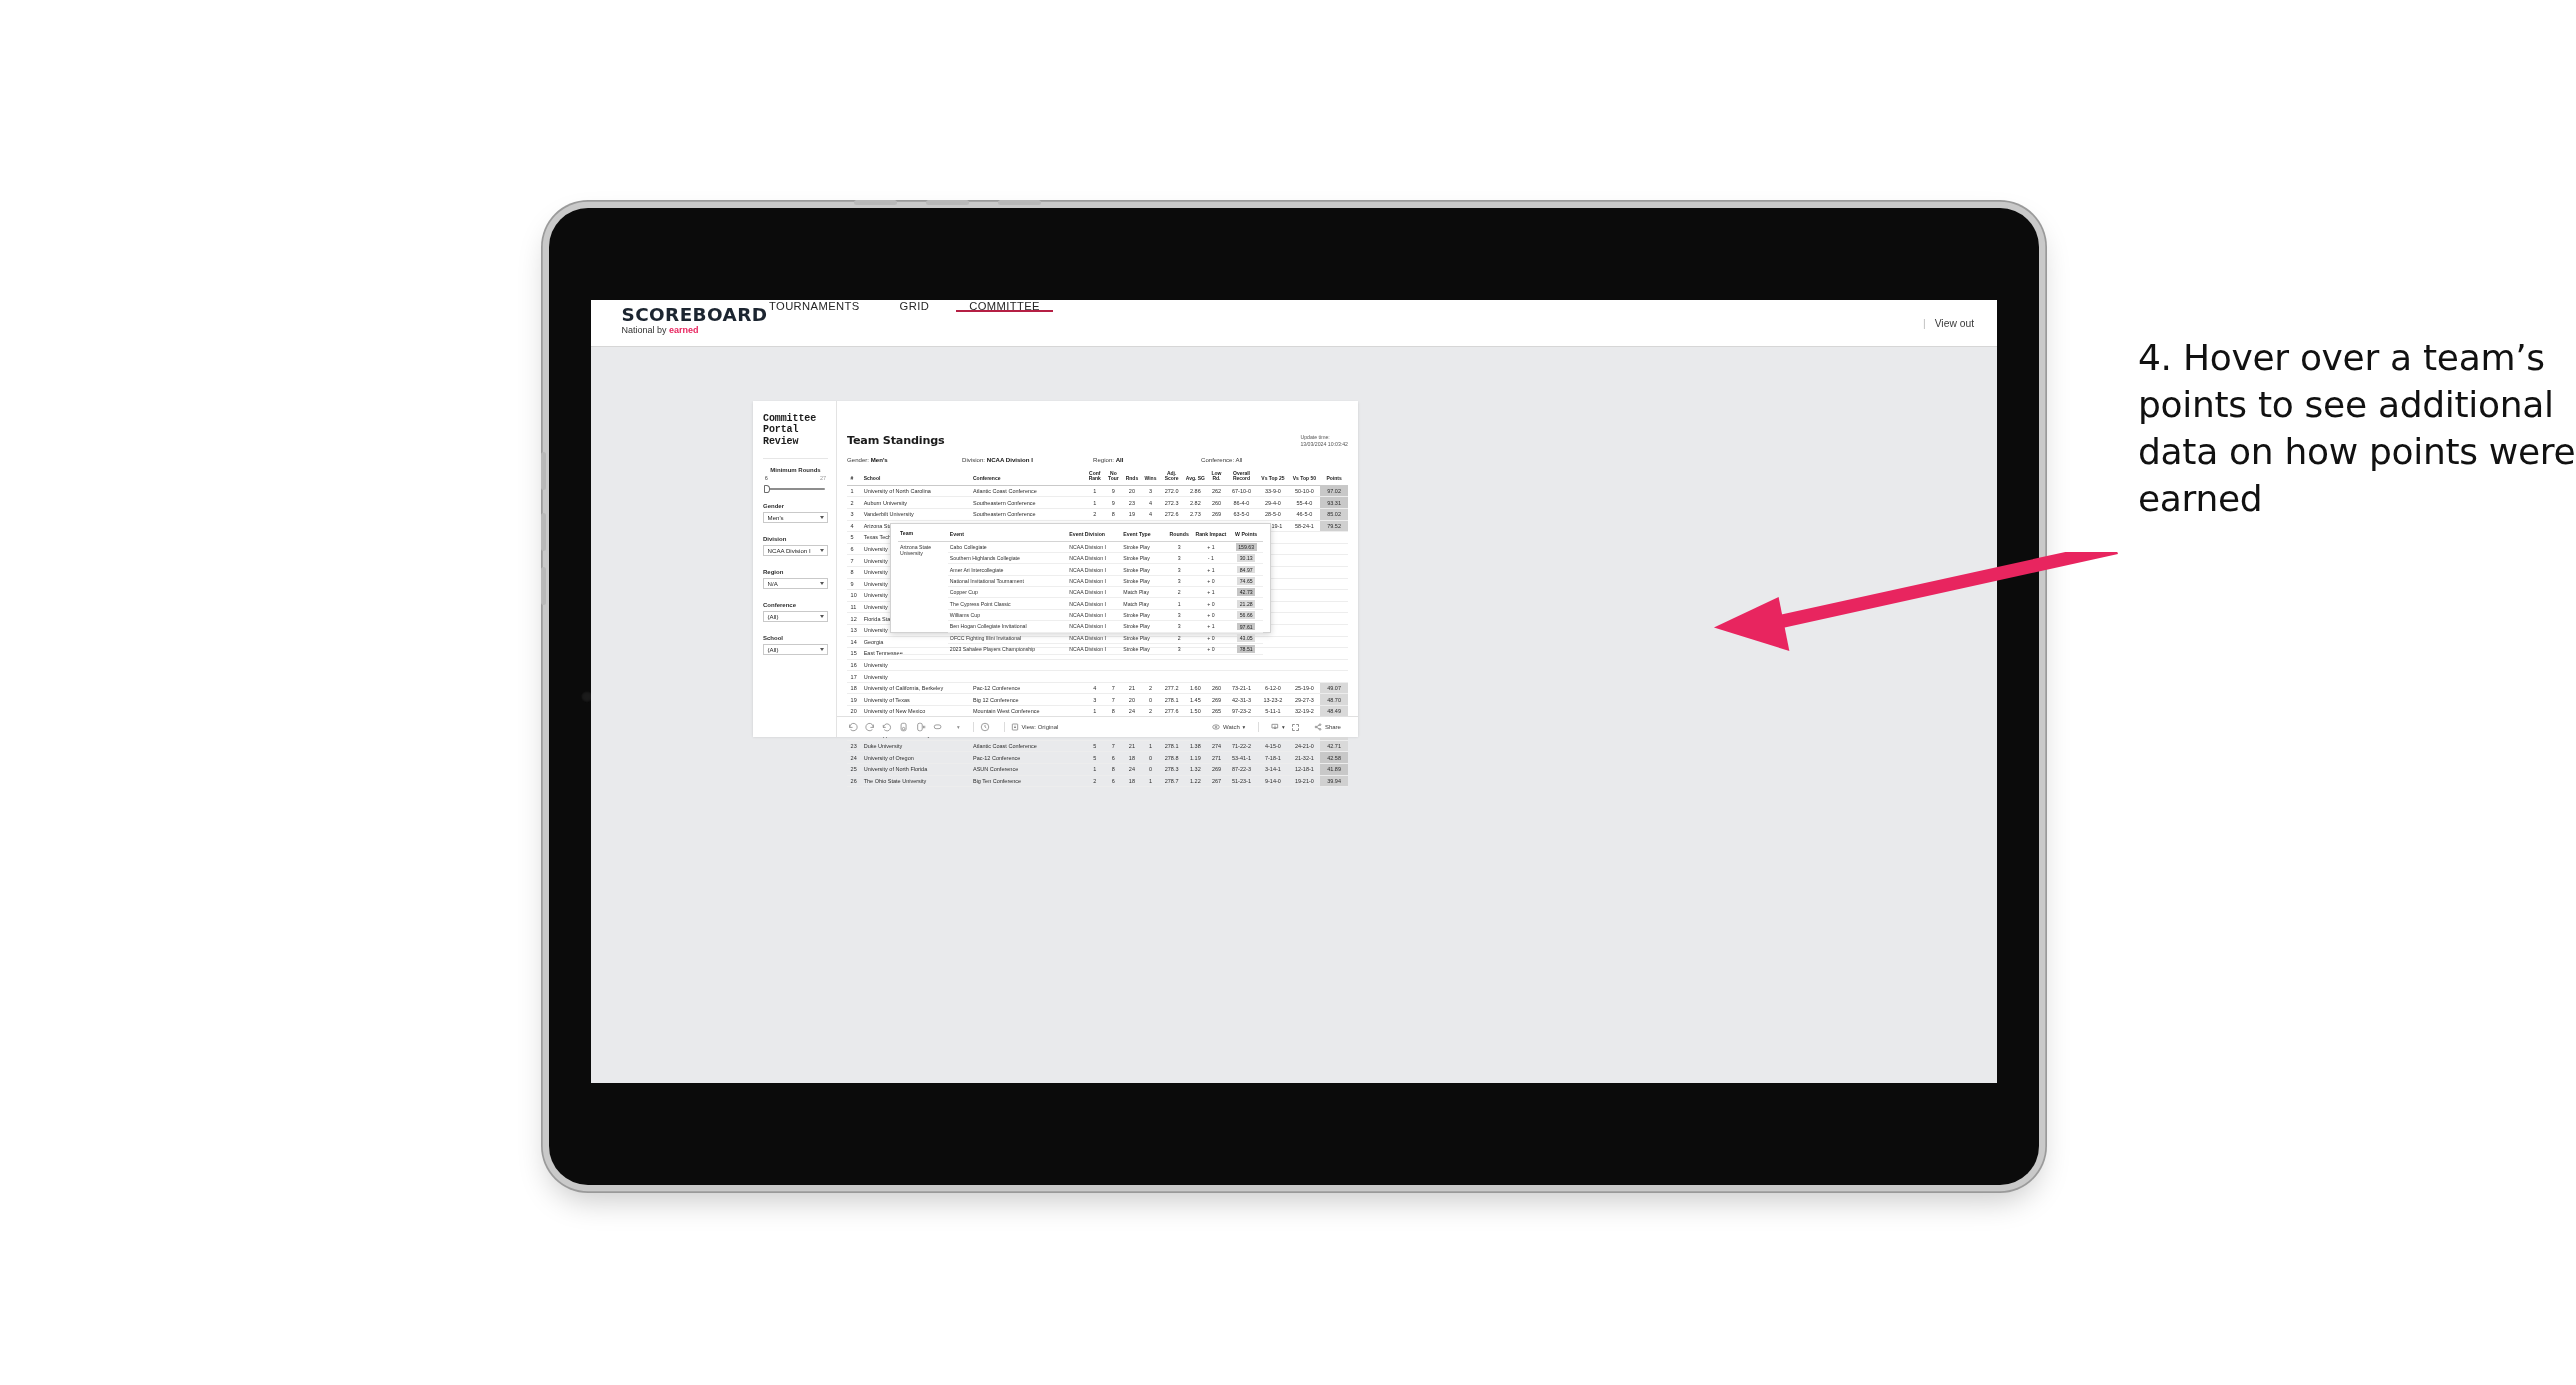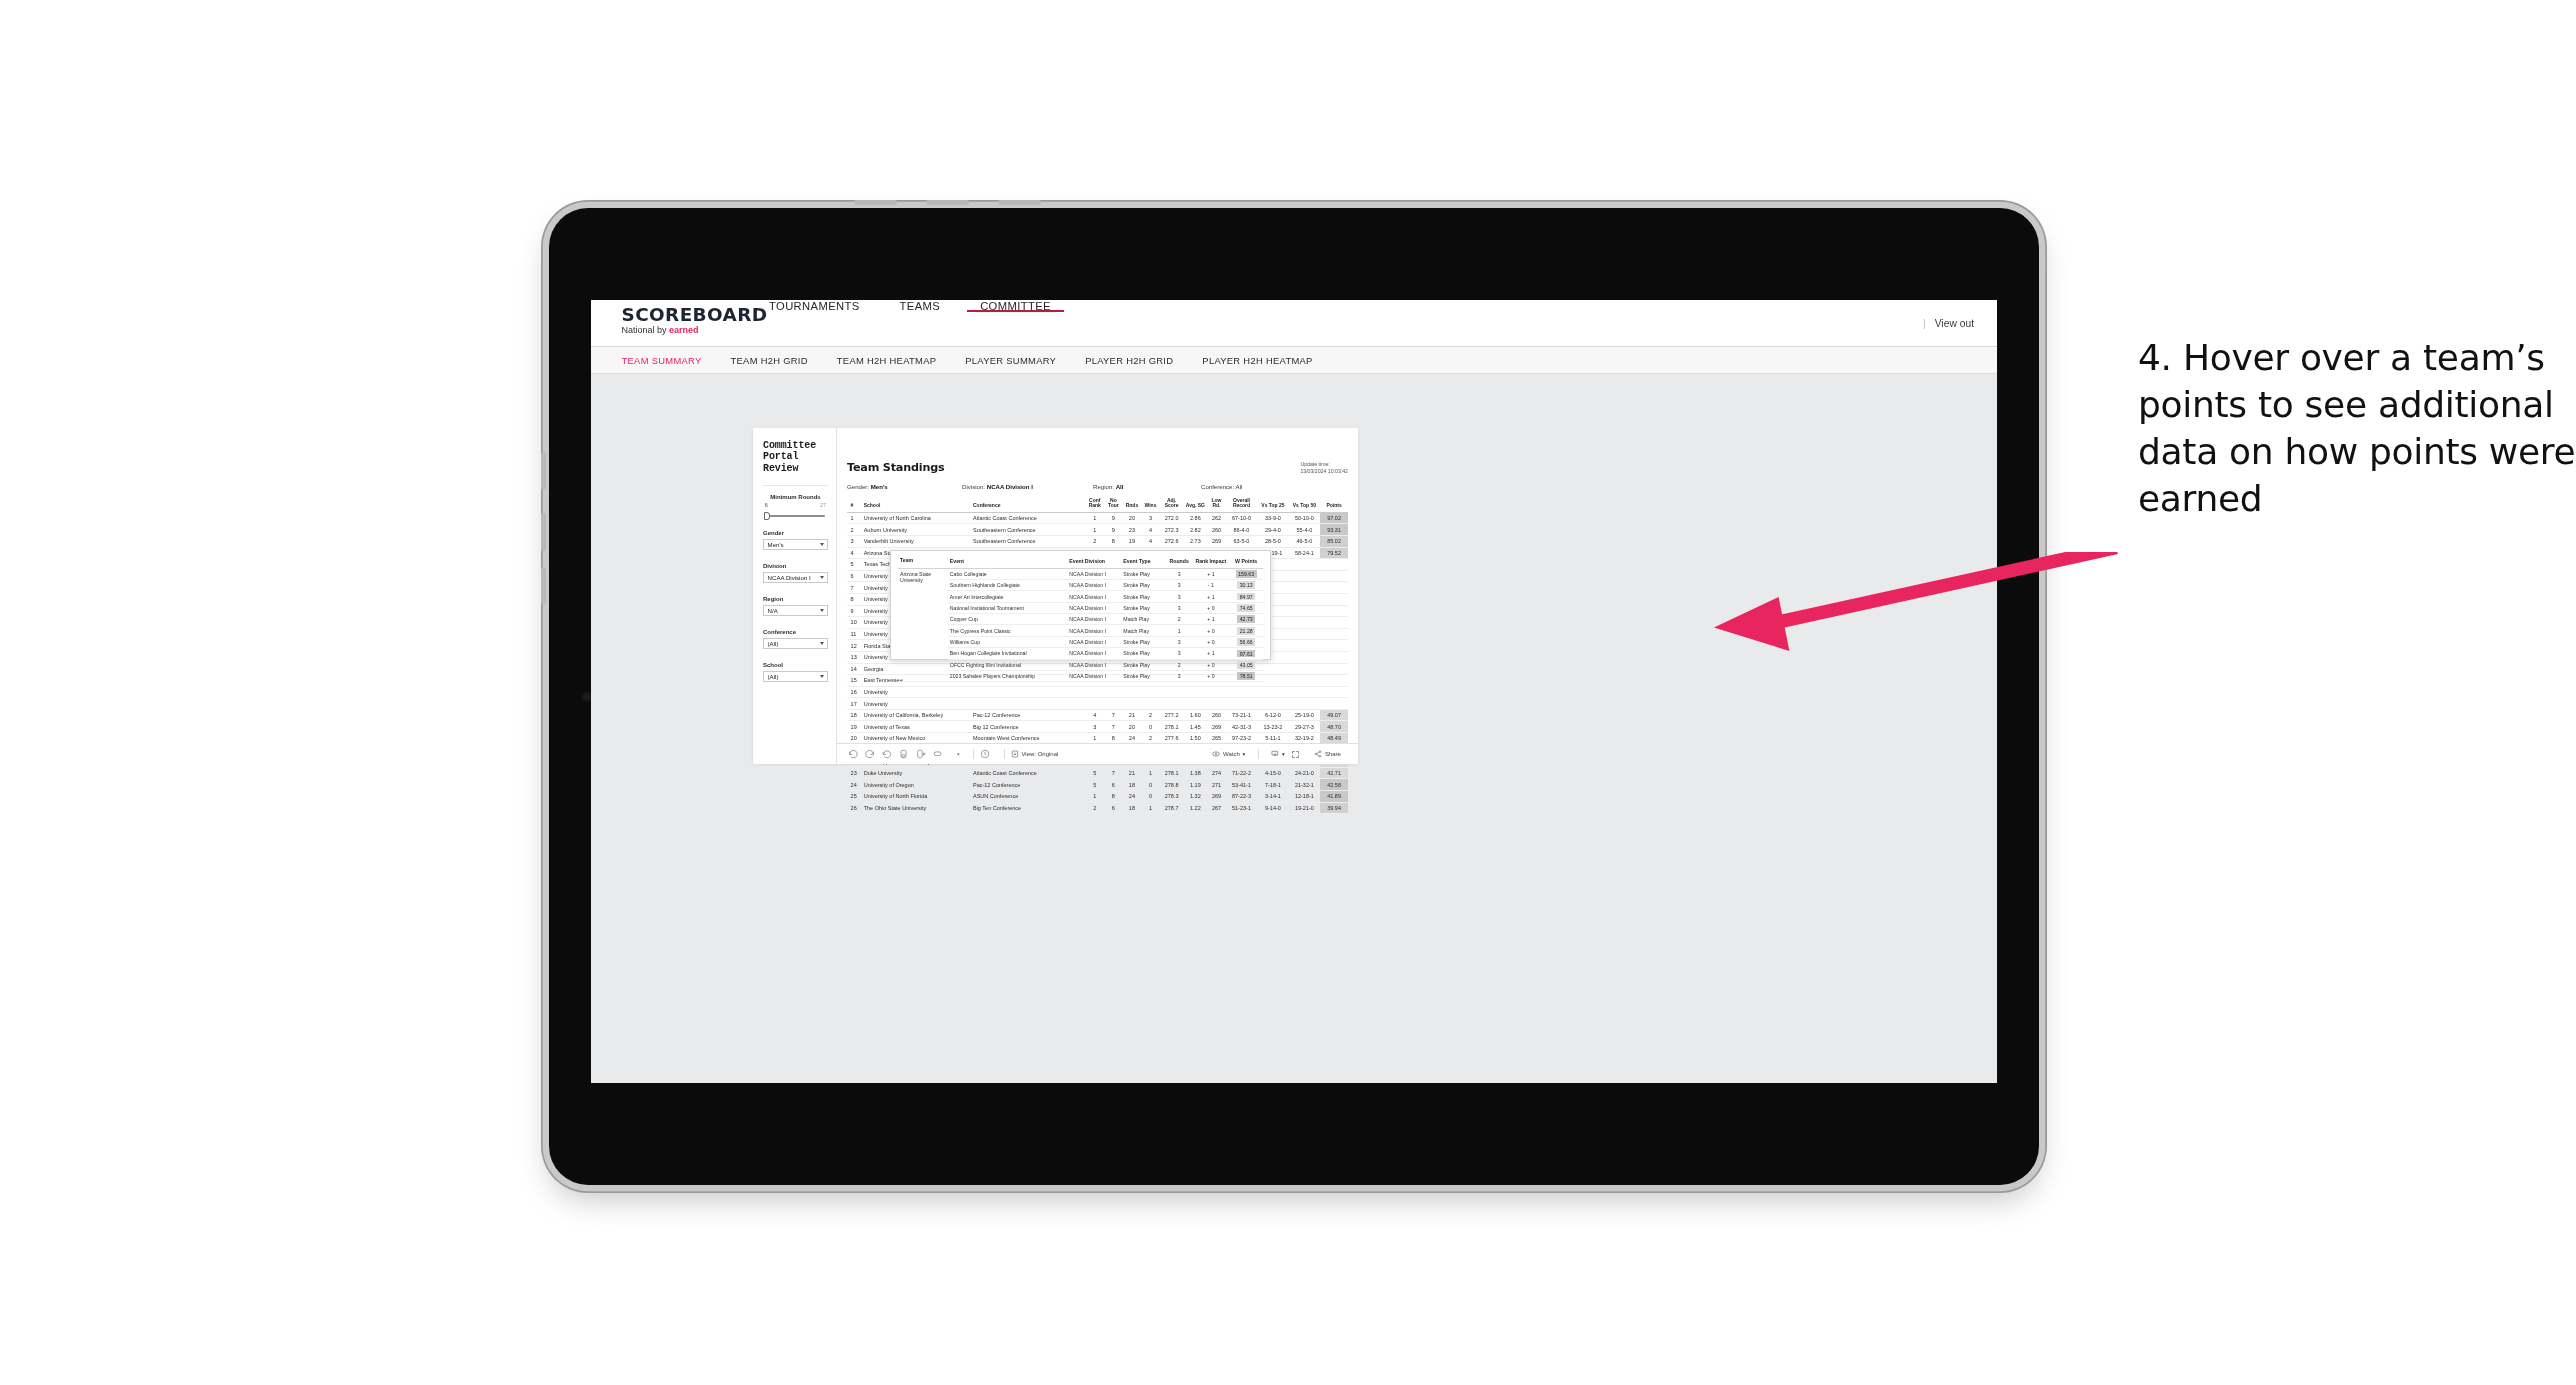--- a/index.html
+++ b/index.html
@@ -230,37 +230,29 @@
 
     <div class="screen">
 
       <div class="appbar">
         <div class="brand">
           <div class="logo">SCOREBOARD</div>
           <div class="sub"><span>National by </span><b>earned</b></div>
         </div>
         <div class="nav-main">
           <div class="item">TOURNAMENTS</div>
-          <div class="item">TEAMS</div>
+          <div class="item">GRID</div>
           <div class="item active">COMMITTEE</div>
         </div>
         <div class="right">
           <span class="sep">|</span>
           <span class="signout">View out</span>
         </div>
       </div>
 
-      <div class="subbar">
-        <div class="s active">TEAM SUMMARY</div>
-        <div class="s">TEAM H2H GRID</div>
-        <div class="s">TEAM H2H HEATMAP</div>
-        <div class="s">PLAYER SUMMARY</div>
-        <div class="s">PLAYER H2H GRID</div>
-        <div class="s">PLAYER H2H HEATMAP</div>
-      </div>
 
       <div class="workspace">
         <div class="viz">
 
           <div class="filters">
             <h2>Committee Portal Review</h2>
             <div class="rule"></div>
 
             <div class="fgroup">
               <div class="slider-label">Minimum Rounds</div>

